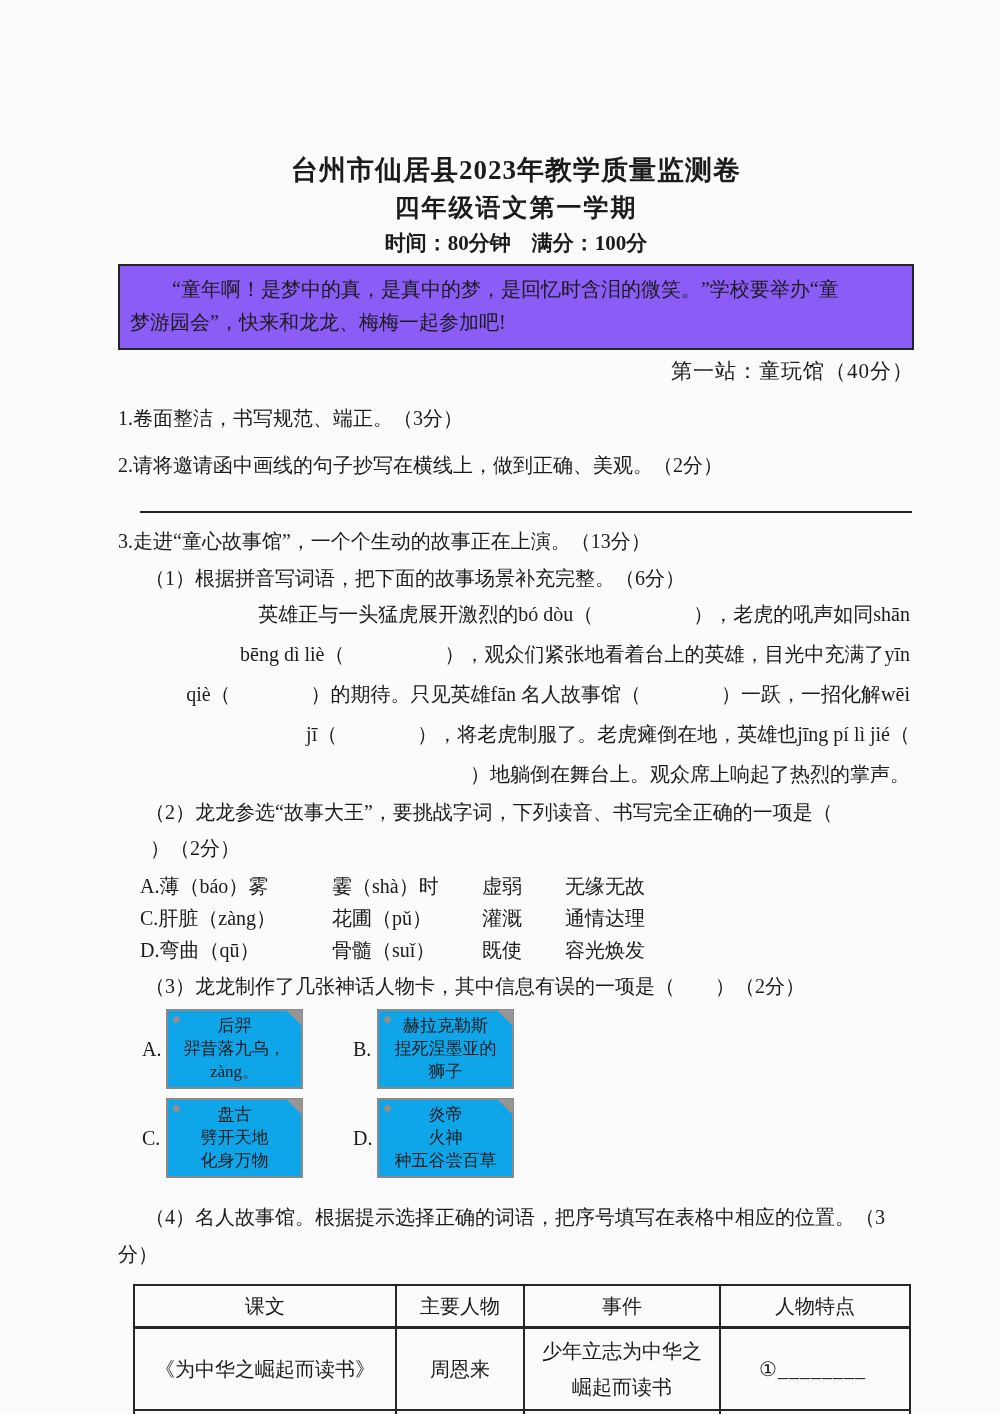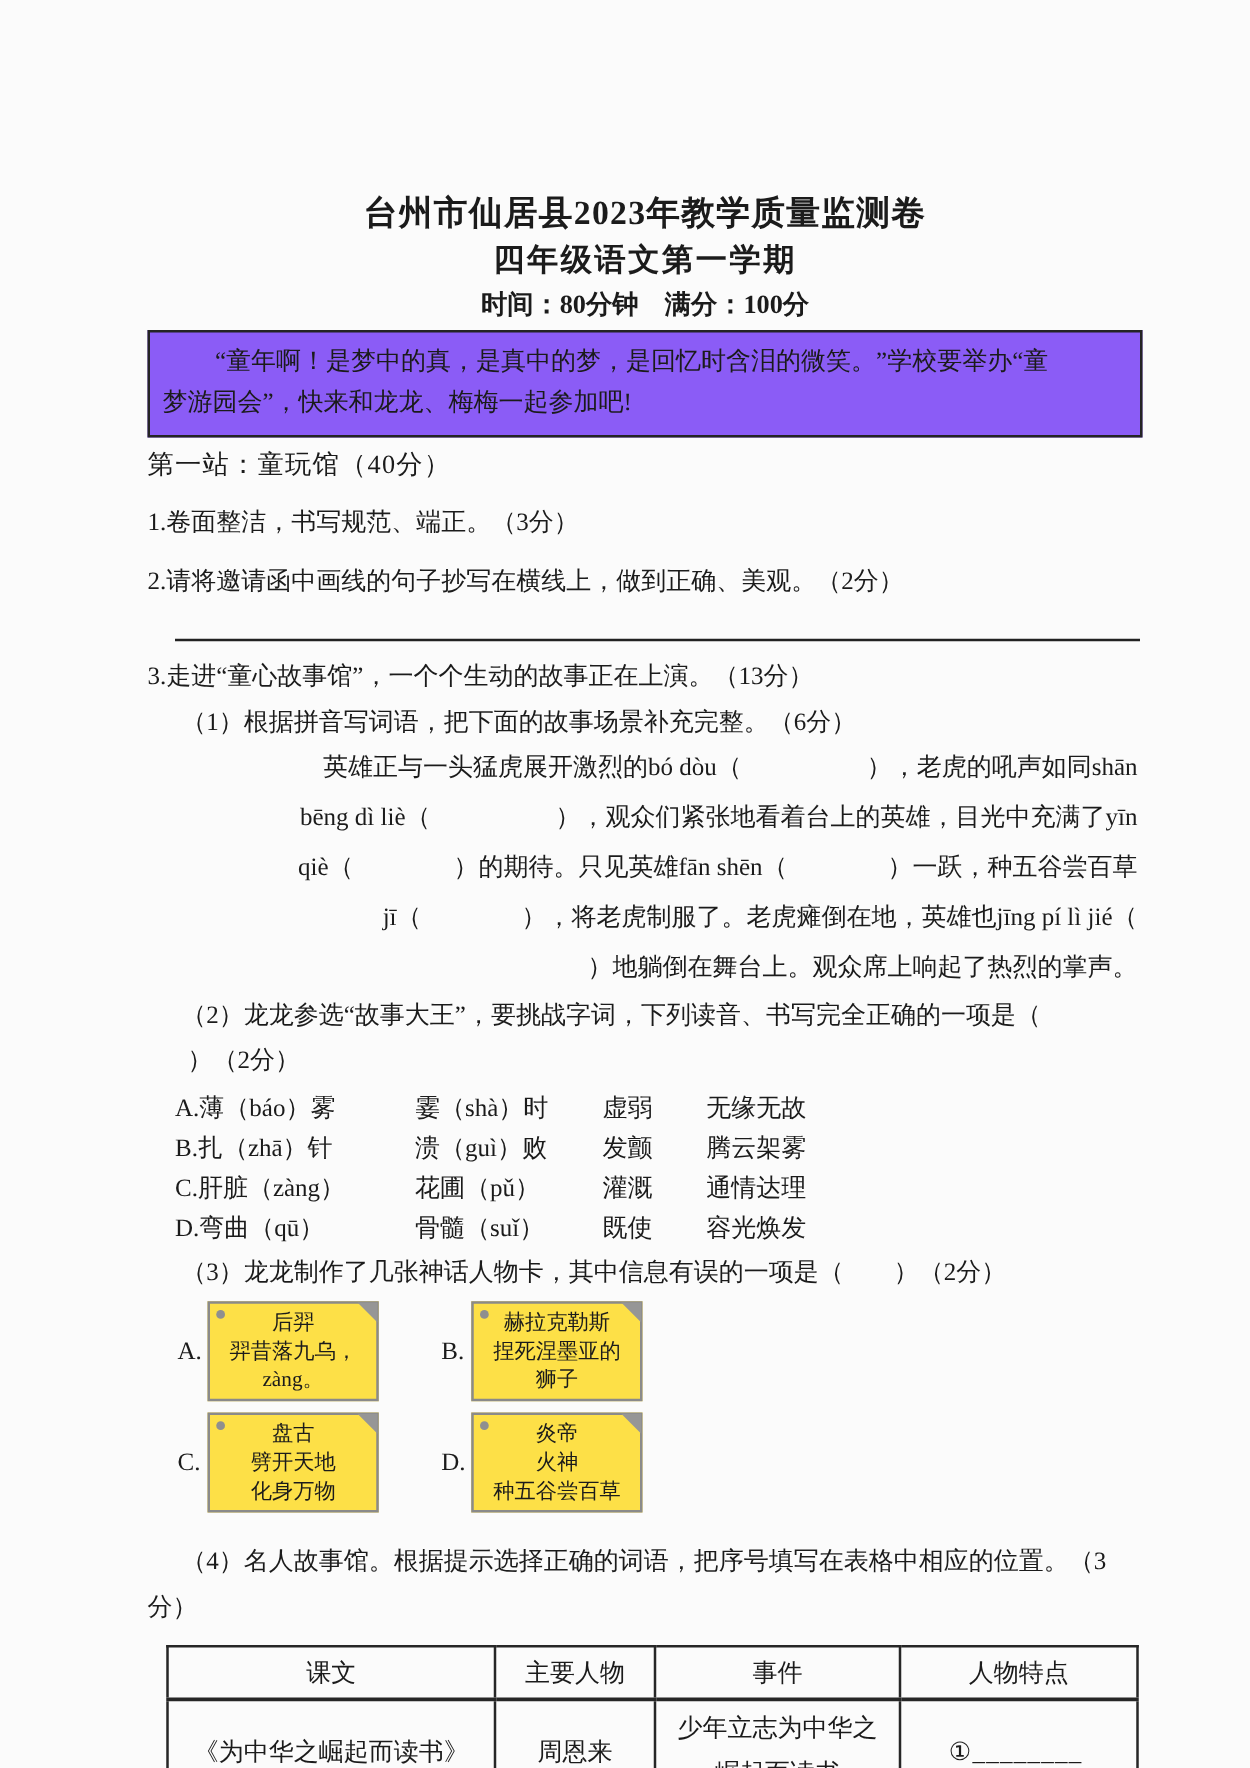--- a/index.html
+++ b/index.html
@@ -35,21 +35,21 @@
     border: 2px solid #242424;
     background: #8b5cf6;
     padding: 7px 12px 9px 10px;
     font-size: 20px;
     line-height: 33px;
   }
   .intro-box .indent { text-indent: 42px; }
 
   .station {
     margin-top: 7px;
-    text-align: left;
+    text-align: right;
     font-size: 21px;
     letter-spacing: 1px;
   }
 
   .q { font-size: 20px; margin-top: 20px; line-height: 27px; }
 
   .answer-line {
     height: 0;
     border-bottom: 2px solid #222;
     width: 772px;
@@ -73,21 +73,21 @@
   .opt-c3 { width: 83px; }
   .opt-c4 { flex: 1; }
 
   .cards { margin-top: 4px; }
   .card-row { display: flex; align-items: center; margin-top: 9px; }
   .card-label { width: 24px; margin-left: 24px; font-size: 20px; flex: none; }
   .card {
     position: relative;
     width: 131px; flex: none;
     border: 2px solid #8a8a8a;
-    background: #fde047;
+    background: #0ea5e9;
     text-align: center;
     font-size: 17px;
     line-height: 23px;
     padding: 3px 1px 4px;
   }
   .card .pin {
     position: absolute; left: 5px; top: 5px;
     width: 7px; height: 7px; border-radius: 50%;
     background: #8f8f8f;
   }
@@ -143,40 +143,34 @@
   <div class="q">1.卷面整洁，书写规范、端正。（3分）</div>
   <div class="q">2.请将邀请函中画线的句子抄写在横线上，做到正确、美观。（2分）</div>
   <div class="answer-line"></div>
 
   <div class="q q3-intro">3.走进“童心故事馆”，一个个生动的故事正在上演。（13分）</div>
 
   <div class="sub-prompt">（1）根据拼音写词语，把下面的故事场景补充完整。（6分）</div>
   <div class="pinyin-para">
     <div class="pinyin-line first">英雄正与一头猛虎展开激烈的bó dòu（　　　　　），老虎的吼声如同shān</div>
     <div class="pinyin-line">bēng dì liè（　　　　　），观众们紧张地看着台上的英雄，目光中充满了yīn</div>
-    <div class="pinyin-line">qiè（　　　　）的期待。只见英雄fān shēn（　　　　）一跃，种五谷尝百草</div>
+    <div class="pinyin-line">qiè（　　　　）的期待。只见英雄fān 名人故事馆（　　　　）一跃，一招化解wēi</div>
     <div class="pinyin-line">jī（　　　　），将老虎制服了。老虎瘫倒在地，英雄也jīng pí lì jié（</div>
     <div class="pinyin-line">）地躺倒在舞台上。观众席上响起了热烈的掌声。</div>
   </div>
 
   <div class="p2-line">（2）龙龙参选“故事大王”，要挑战字词，下列读音、书写完全正确的一项是（</div>
   <div class="p2-line second">）（2分）</div>
 
   <div class="options">
     <div class="opt-row">
       <span class="opt-c1">A.薄（báo）雾</span>
       <span class="opt-c2">霎（shà）时</span>
       <span class="opt-c3">虚弱</span>
       <span class="opt-c4">无缘无故</span>
-    </div>
-    <div class="opt-row">
-      <span class="opt-c1">B.扎（zhā）针</span>
-      <span class="opt-c2">溃（guì）败</span>
-      <span class="opt-c3">发颤</span>
-      <span class="opt-c4">腾云架雾</span>
     </div>
     <div class="opt-row">
       <span class="opt-c1">C.肝脏（zàng）</span>
       <span class="opt-c2">花圃（pǔ）</span>
       <span class="opt-c3">灌溉</span>
       <span class="opt-c4">通情达理</span>
     </div>
     <div class="opt-row">
       <span class="opt-c1">D.弯曲（qū）</span>
       <span class="opt-c2">骨髓（suǐ）</span>

